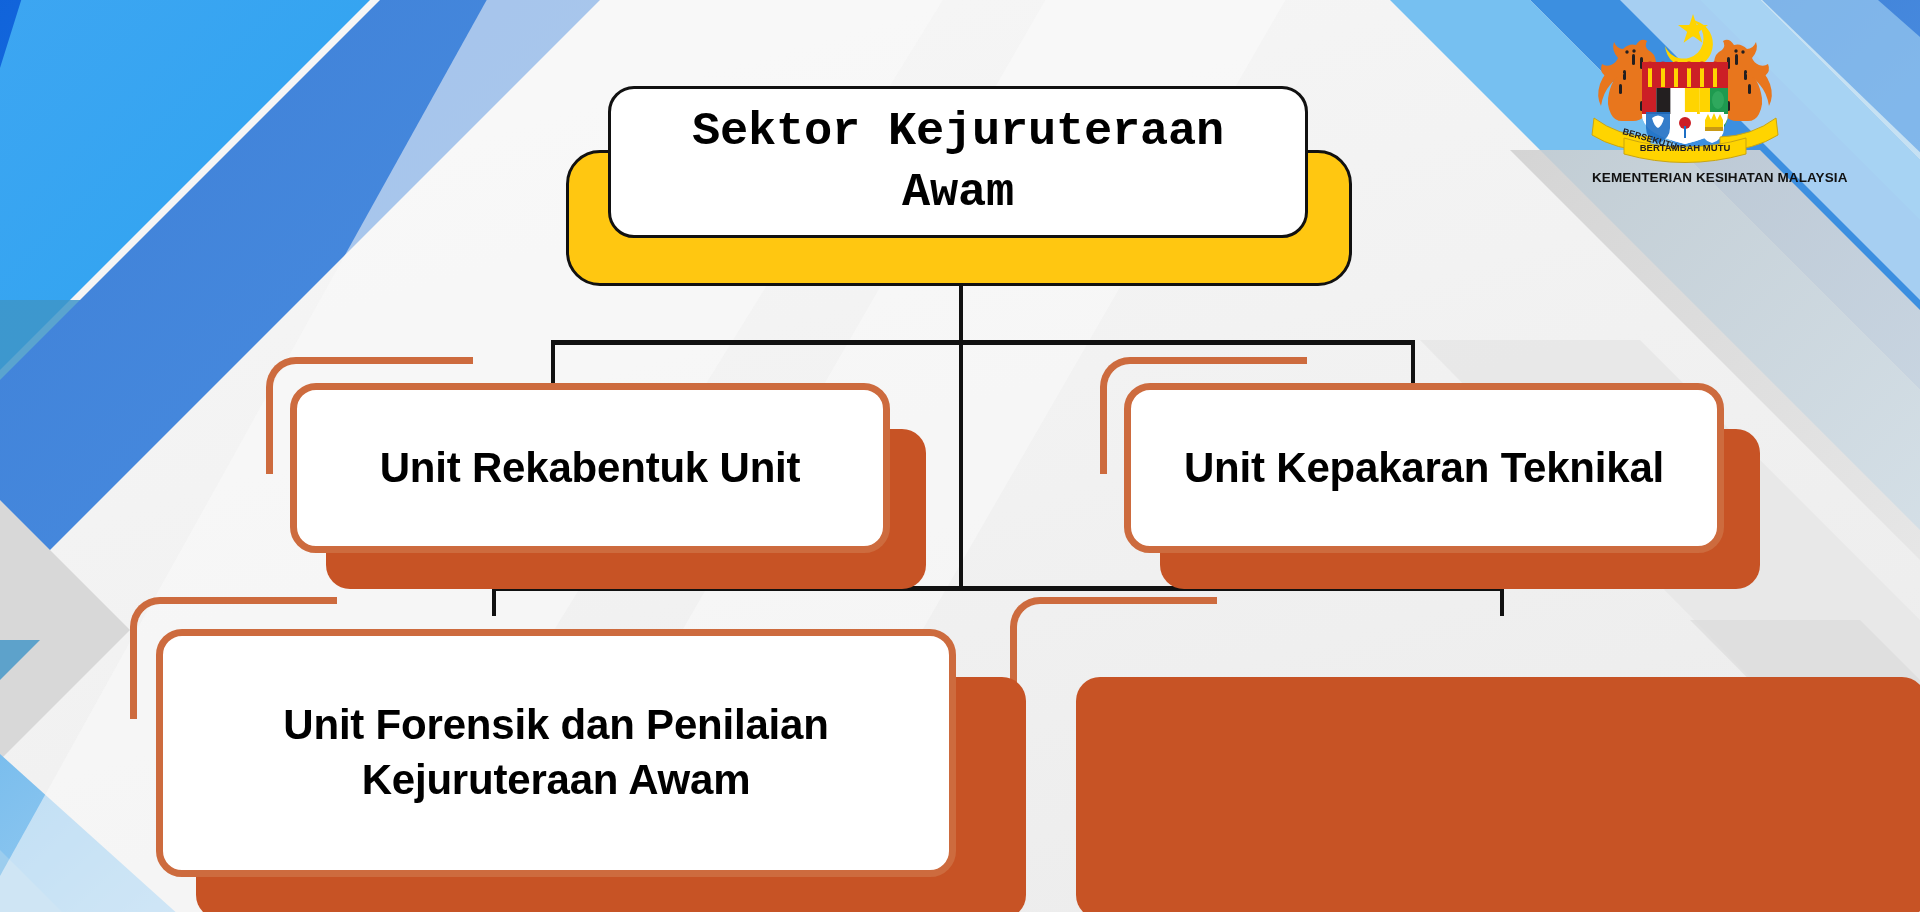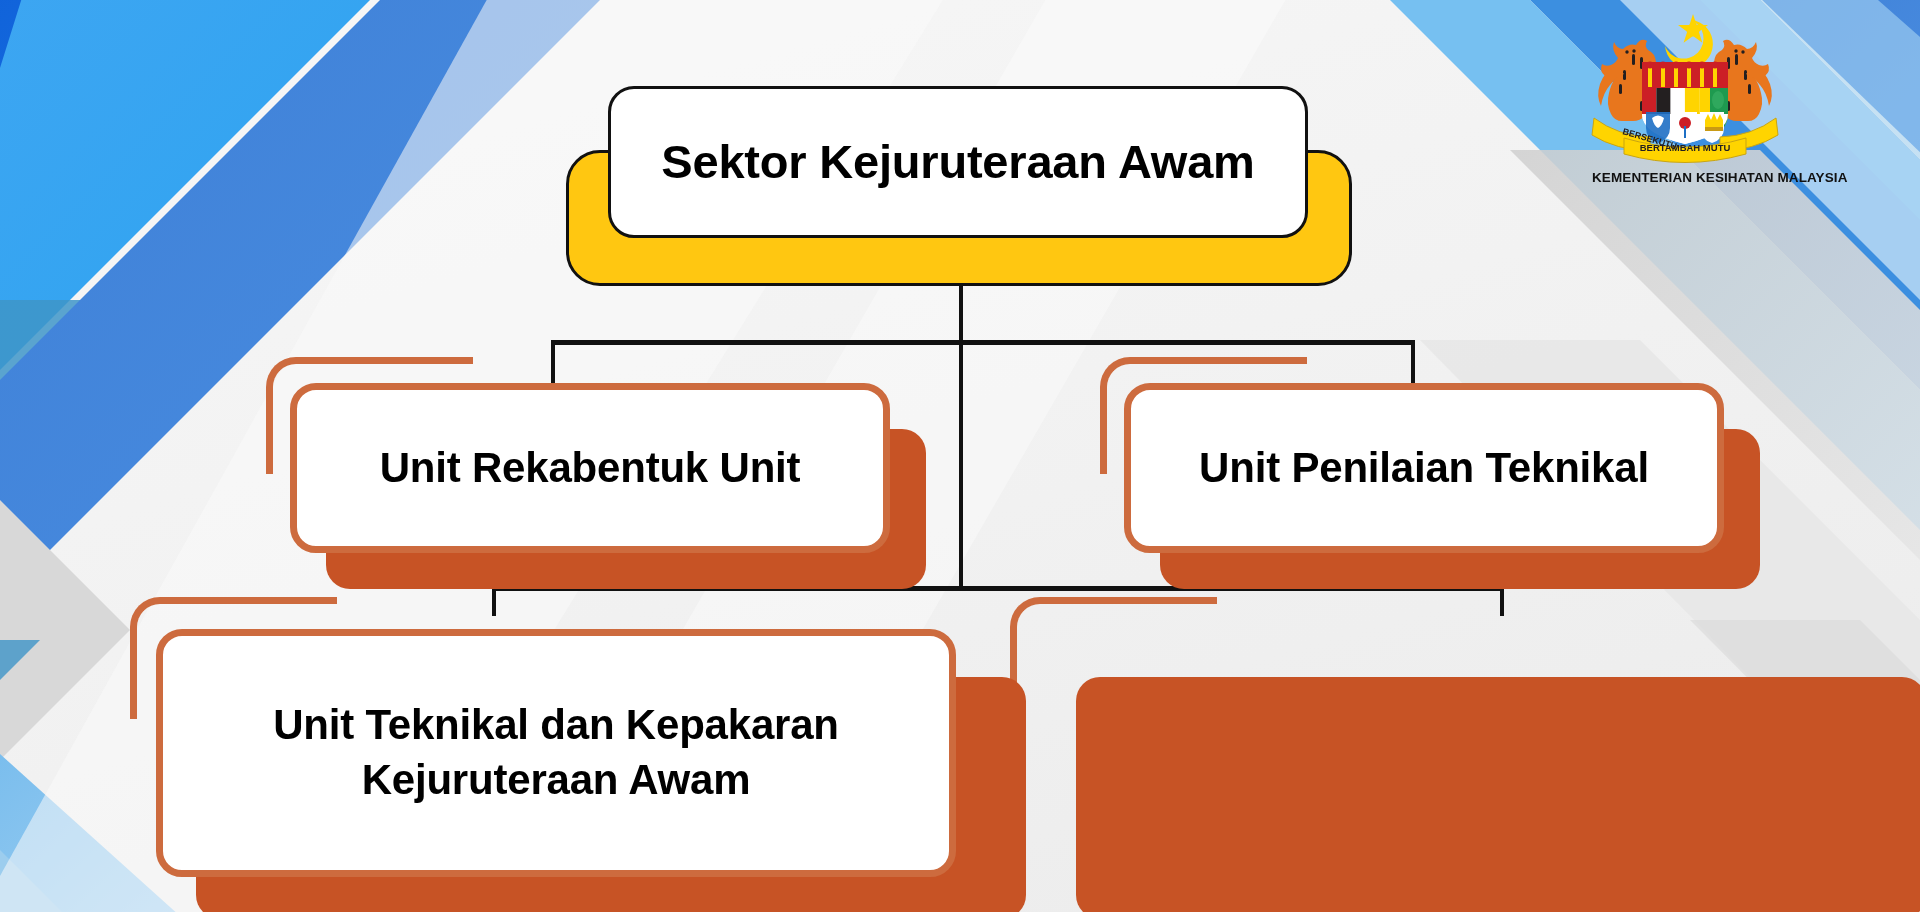--- a/index.html
+++ b/index.html
@@ -50,21 +50,21 @@
   }
   .node .card .label {
     font-weight: bold;
     color: #000000;
     line-height: 1.30;
     padding: 0 14px;
     letter-spacing: -0.2px;
   }
 
   
-  #node-root { left: 566px; top: 86px; width: 780px; height: 200px; }
+  #node-root { left: 566px; top: 86px; width: 780px; height: 200px; font-family: Liberation Mono, monospace; }
   #node-root .plate {
     position: absolute;
     left: 0px; top: 64px;
     width: 780px; height: 130px;
     background: #FFC711;
     border: 3px solid #111111;
     border-radius: 34px;
     z-index: 1;
   }
   #node-root .card {
@@ -243,29 +243,29 @@
     <div class="shadow"></div>
     <div class="card">
       <span class="label">Unit Rekabentuk Unit</span>
     </div>
   </div>
 
   <div class="node onode" id="node-penilaian">
     <div class="bracket"></div>
     <div class="shadow"></div>
     <div class="card">
-      <span class="label">Unit Penilaian Teknikal</span>
+      <span class="label">Unit Kepakaran Teknikal</span>
     </div>
   </div>
 
   <div class="node onode" id="node-forensik">
     <div class="bracket"></div>
     <div class="shadow"></div>
     <div class="card">
-      <span class="label">Unit Teknikal dan Kepakaran Kejuruteraan Awam</span>
+      <span class="label">Unit Forensik dan Penilaian Kejuruteraan Awam</span>
     </div>
   </div>
 
   <div class="node onode" id="node-perundangan">
     <div class="bracket"></div>
     <div class="shadow"></div>
   </div>
 
   <div id="logo-block">
 

